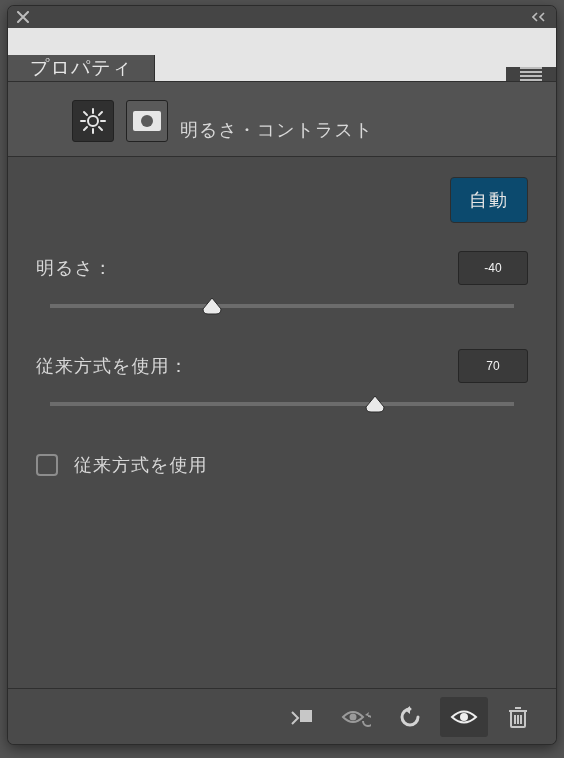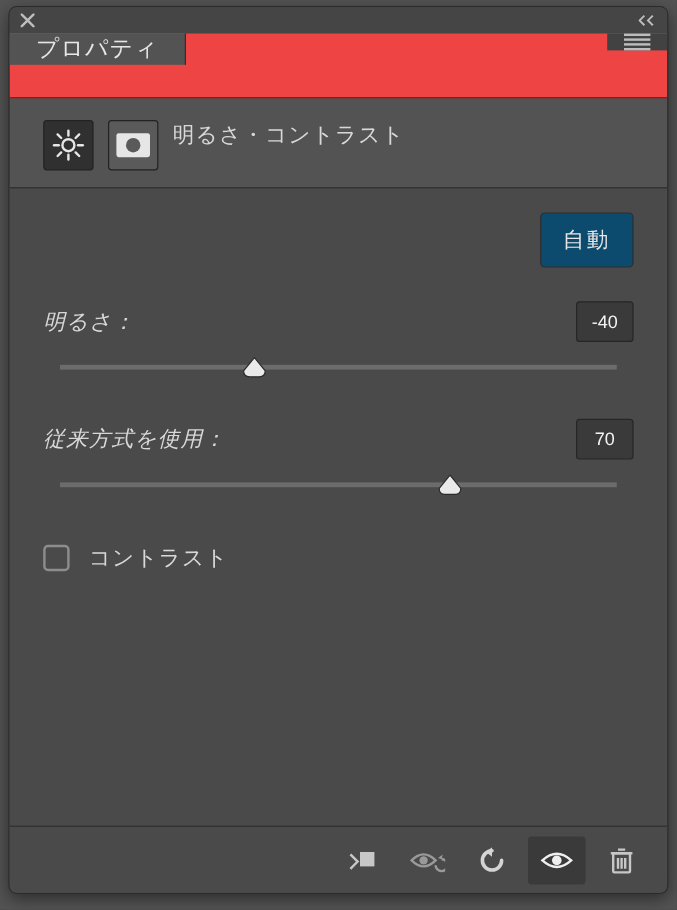--- a/index.html
+++ b/index.html
@@ -28,22 +28,22 @@
     display: flex;
     align-items: center;
     justify-content: space-between;
     padding: 0 6px;
   }
   .titlebar .tb-btn { width: 18px; height: 18px; display:flex; align-items:center; justify-content:center; color:#bdbdbd; }
   .titlebar svg { display:block; }
   .tabbar {
     height: 54px;
     display: flex;
-    align-items: flex-start;
-    background: #ef4444;
+    align-items: flex-end;
+    background: #e5e5e5;
     border-bottom: 1px solid #2f2f2f;
   }
   .tab {
     padding: 0 22px;
     display: flex;
     align-items: center;
     font-size: 19px;
     letter-spacing: 1px;
     color: #e6e6e6;
     background: #535353;
@@ -52,23 +52,24 @@
   .tab.inactive-space { flex:1; background:#424242; border-right:none; }
   .tabbar .menu-btn {
     width: 50px;
     display:flex; align-items:center; justify-content:center;
     background:#424242;
   }
   .menu-lines { width:22px; height:14px; display:flex; flex-direction:column; justify-content:space-between; }
   .menu-lines span { height:2px; background:#bdbdbd; }
   .adj-header {
     display:flex;
-    align-items:flex-start;
+    align-items:flex-end;
     gap: 12px;
     padding: 18px 28px 14px 28px;
+    margin-left: 36px;
   }
   .icon-box {
     width: 42px; height: 42px;
     background:#303030;
     border:1px solid #222;
     border-radius:3px;
     display:flex; align-items:center; justify-content:center;
     color:#e6e6e6;
   }
   .icon-box.light { background:#5a5a5a; }
@@ -92,28 +93,28 @@
     letter-spacing:2px;
     cursor:pointer;
   }
   .control { margin-bottom: 32px; }
   .control-row1 {
     display:flex;
     justify-content:space-between;
     align-items:center;
     margin-bottom:10px;
   }
-  .control-label { font-size:18px; color:#d8d8d8; letter-spacing:1px;font-style:italic; }
+  .control-label { font-size:18px; color:#d8d8d8; letter-spacing:1px; }
   .value-box {
-    width:48px; height:34px;
+    width:70px; height:34px;
     background:#3a3a3a;
     border:1px solid #262626;
     border-radius:3px;
     color:#f3f3f3;
-    font-size:15px;
+    font-size:12px;
     display:flex; align-items:center; justify-content:center;
   }
   .slider {
     position:relative;
     height:22px;
     margin: 0 14px;
   }
   .track {
     position:absolute;
     left:0; right:0; top:9px;
@@ -250,21 +251,21 @@
         <div class="thumb" id="contrast-thumb" style="left: 70%;">
           <svg width="20" height="18" viewBox="0 0 20 18">
               <path d="M10 1 L19 12 Q19 17 14 17 L6 17 Q1 17 1 12 Z" fill="#eaeaea" stroke="#2b2b2b" stroke-width="1"></path>
             </svg>
         </div>
       </div>
     </div>
 
     <div class="check-row">
       <div class="checkbox"></div>
-      <div class="check-label">コントラスト</div>
+      <div class="check-label">従来方式を使用</div>
     </div>
 
   </div>
 
   <div class="footer">
     <div class="fbtn">
       <svg width="26" height="22" viewBox="0 0 26 22">
         <rect x="11" y="4" width="12" height="12" fill="#c7c7c7"></rect>
         <path d="M3 6 L9 12 L3 18" fill="none" stroke="#c7c7c7" stroke-width="2"></path>
       </svg>

